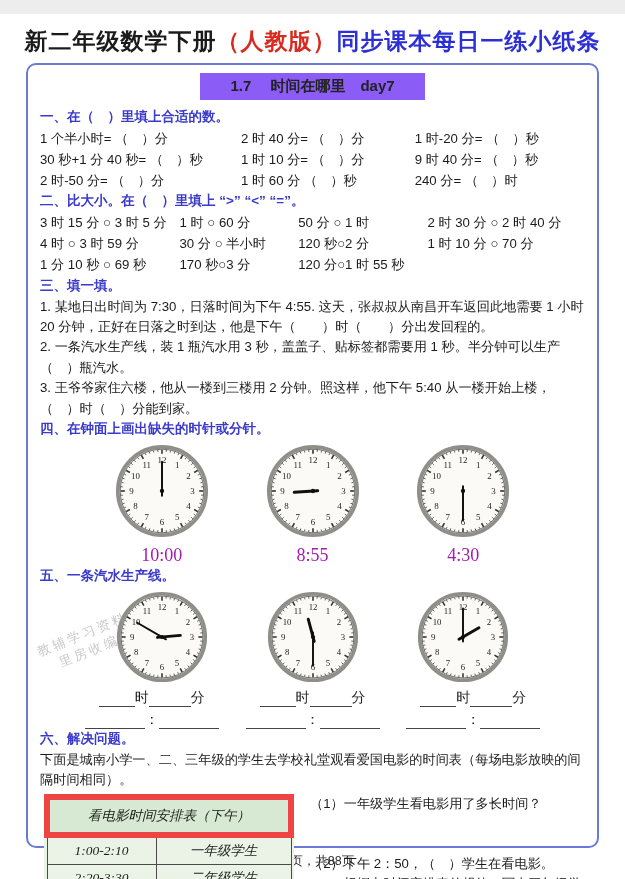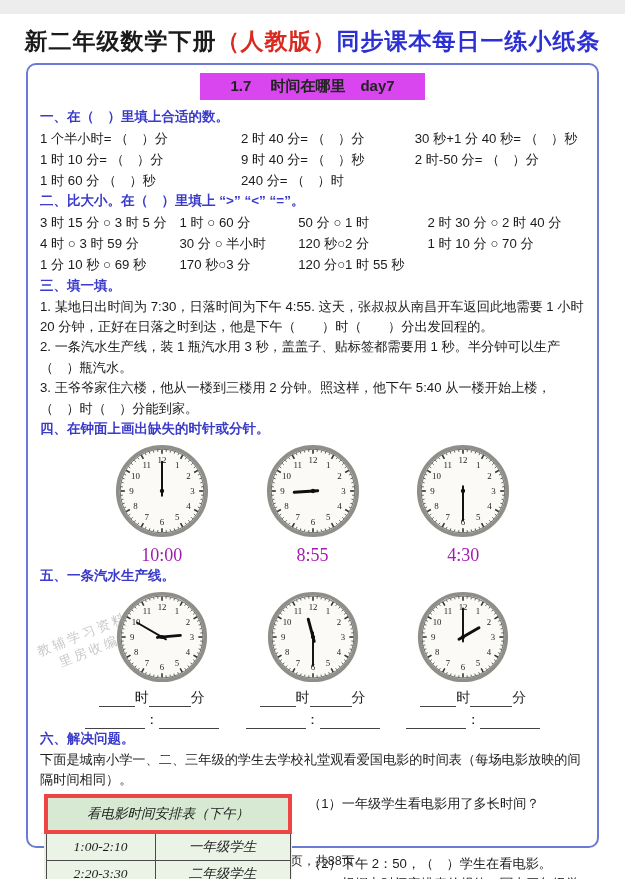--- a/index.html
+++ b/index.html
@@ -29,21 +29,21 @@
     margin:0 26px;
     border:2px solid #6b7ad5;
     border-radius:10px;
     padding:6px 12px 2px 12px;
     height:785px;
     box-sizing:border-box;
   }
   .subtitle-wrap{text-align:center;margin:2px 0 7px 0;}
   .subtitle{
     display:inline-block;
-    background:#d946ef;
+    background:#8b5cf6;
     padding:4px 30px;
     font-size:15px;
     font-weight:bold;
     color:#222;
   }
   .sec-heading{
     color:#3a3acb;
     font-weight:bold;
     font-size:13.5px;
     line-height:1.55;
@@ -64,21 +64,21 @@
   .w38{width:36px;} .w44{width:42px;} .w60{width:60px;}
   .six-flex{display:flex;margin-top:3px;}
   .movie-table{
     border-collapse:collapse;
     background:#eaf3e6;
     margin-left:4px;
     font-family:"Liberation Serif","DejaVu Serif",serif;
     font-style:italic;
   }
   .movie-table th{
-    border:4px solid #ef4444;
+    border:6px solid #ef4444;
     background:#d7e9d2;
     font-weight:normal;
     font-size:13.5px;
     padding:7px 6px;
   }
   .movie-table td{
     border:1px solid #4a4a4a;
     text-align:center;
     font-size:13.5px;
     padding:4px 8px;
@@ -119,20 +119,21 @@
   <div class="sheet">
 
     <div class="subtitle-wrap">
       <span class="subtitle">1.7　 时间在哪里　day7</span>
     </div>
 
     <div class="sec-heading">一、在（　）里填上合适的数。</div>
     <div class="grid1" id="sec1-grid">
         <div class="cell">1 个半小时= （　）分</div>
         <div class="cell">2 时 40 分= （　）分</div>
+        <div class="cell">1 时-20 分= （　）秒</div>
         <div class="cell">30 秒+1 分 40 秒= （　）秒</div>
         <div class="cell">1 时 10 分= （　）分</div>
         <div class="cell">9 时 40 分= （　）秒</div>
         <div class="cell">2 时-50 分= （　）分</div>
         <div class="cell">1 时 60 分 （　）秒</div>
         <div class="cell">240 分= （　）时</div>
       </div>
 
     <div class="sec-heading">二、比大小。在（　）里填上 “&gt;” “&lt;” “=”。</div>
     <div class="grid2" id="sec2-grid">

